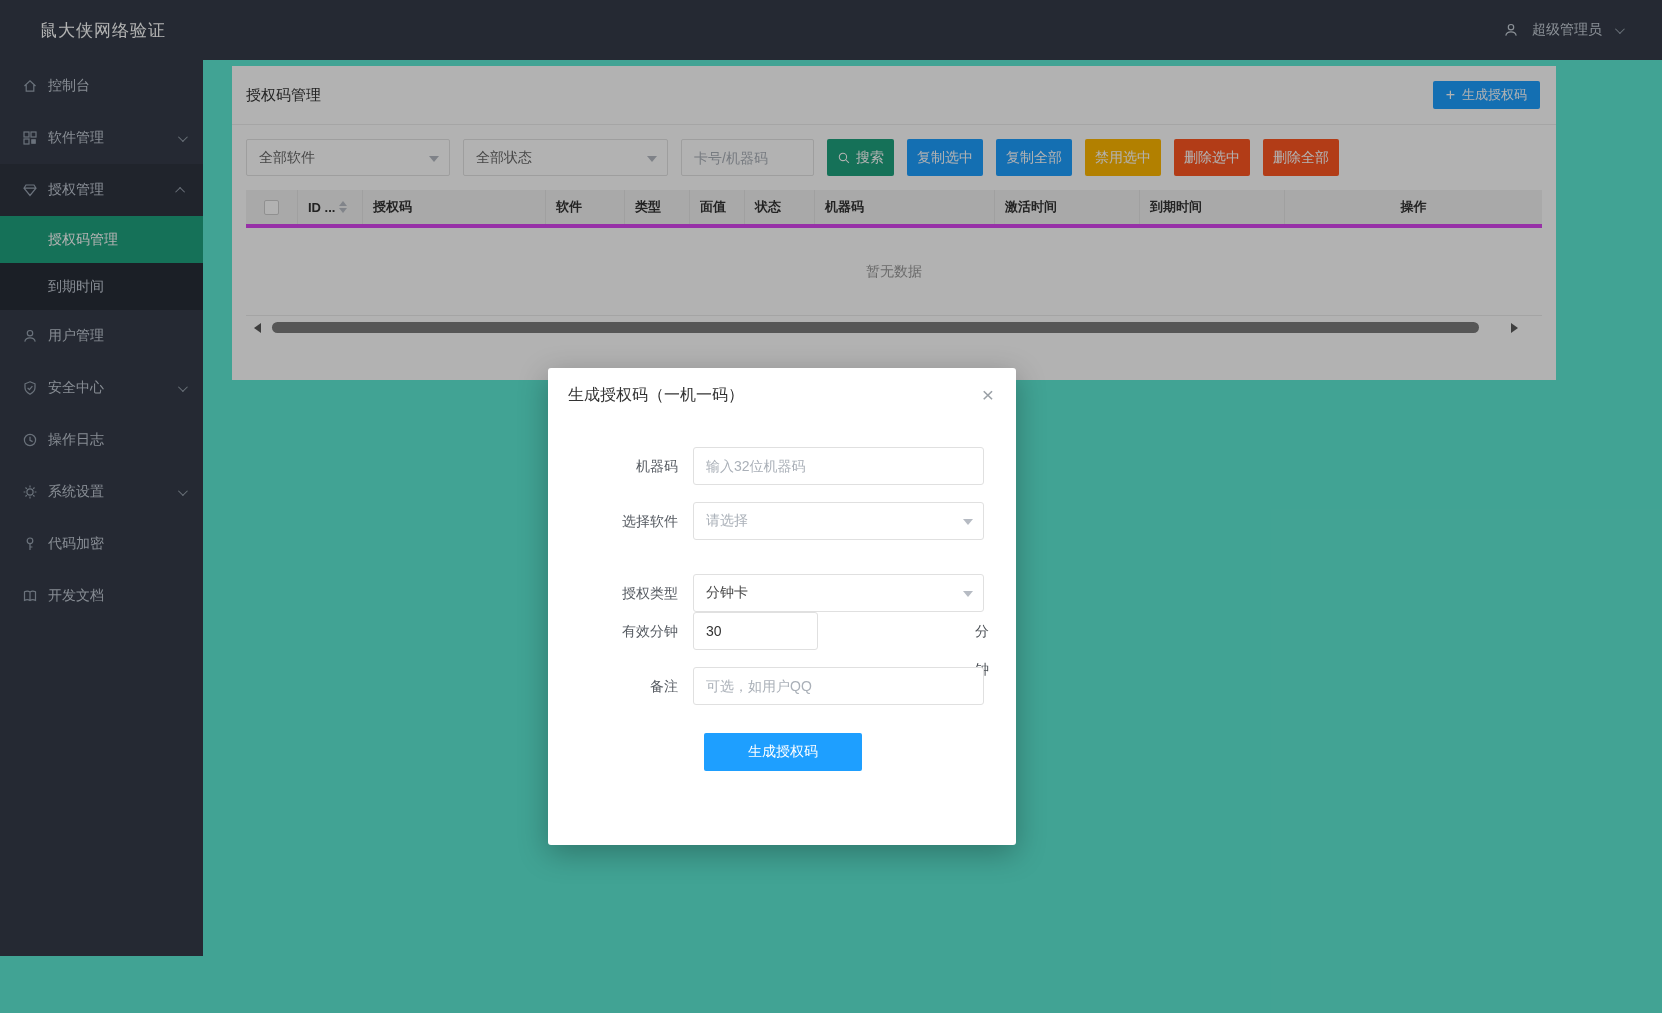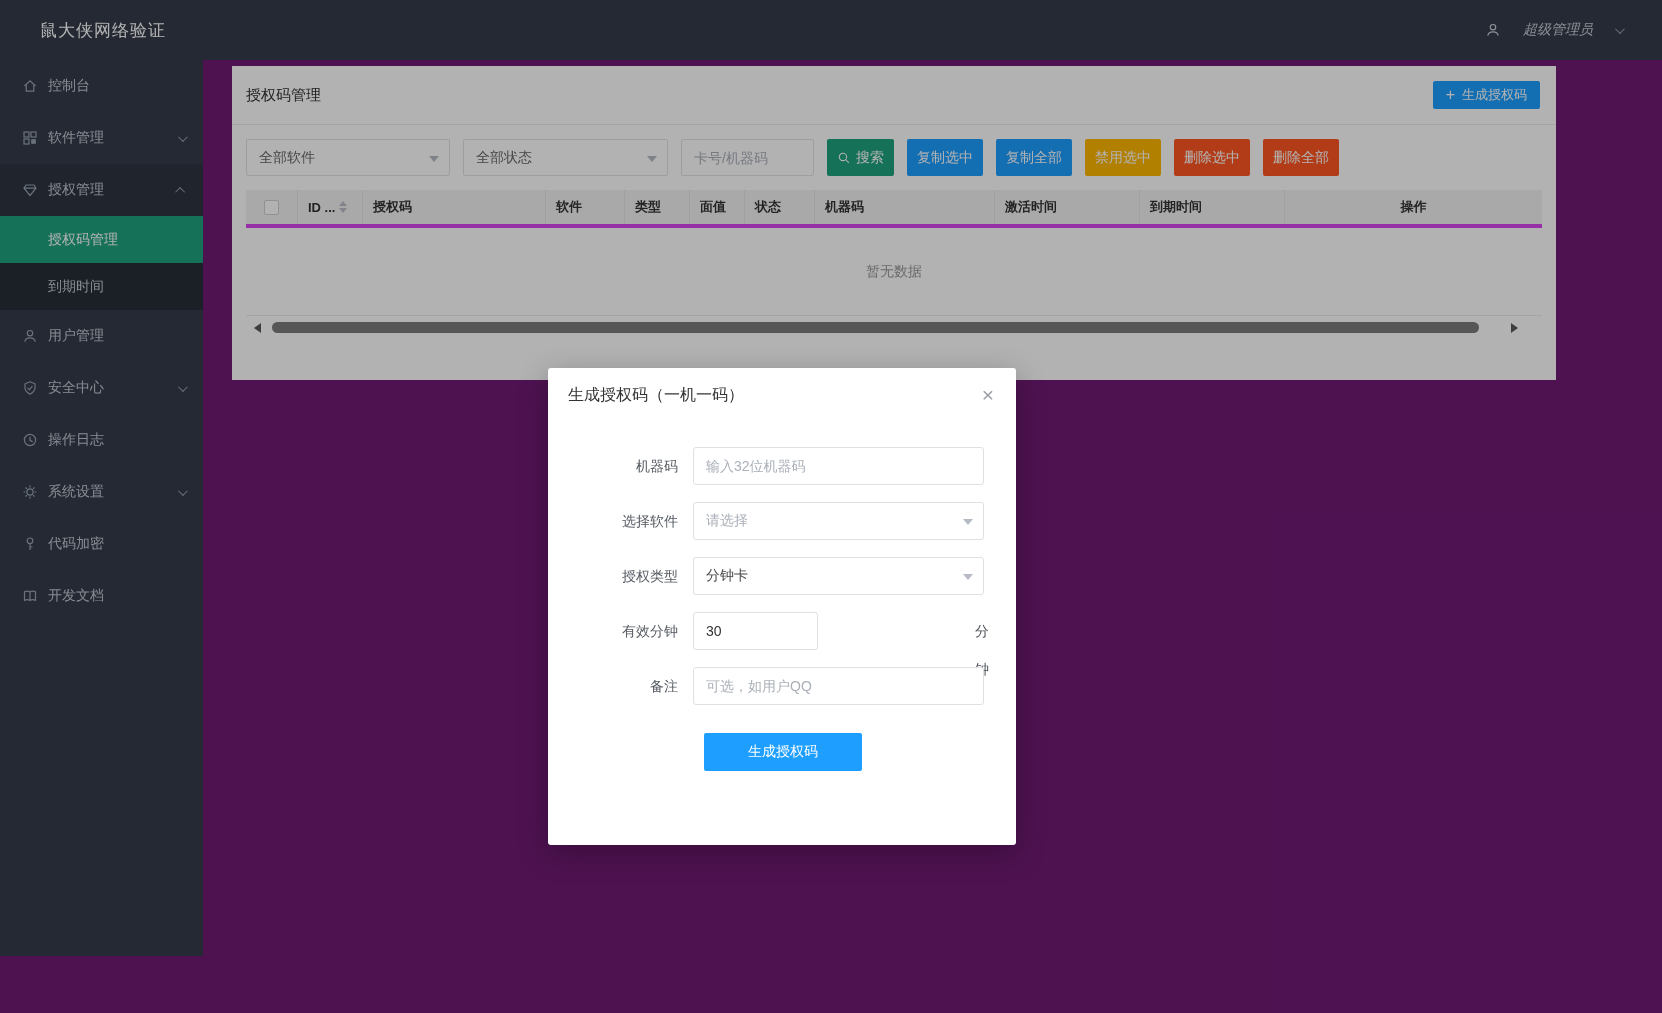--- a/index.html
+++ b/index.html
@@ -1,28 +1,28 @@
 <!DOCTYPE html>
 <html><head>
 <meta charset="utf-8">
 <style>
   * { margin:0; padding:0; box-sizing:border-box; }
   html,body { background:#d8d8d8; }
   .screen {
     position:relative; width:1662px; height:1013px; overflow:hidden;
-    background:#701a75; font-family:"Liberation Sans","DejaVu Sans",sans-serif;
+    background:#5eead4; font-family:"Liberation Sans","DejaVu Sans",sans-serif;
   }
   
   .topbar {
     position:absolute; top:0; left:0; width:1662px; height:60px;
     background:#353c49; display:flex; align-items:center; justify-content:space-between;
     padding:0 40px; z-index:2;
   }
   .brand { color:#ffffff; font-size:17px; letter-spacing:1px; }
-  .usermenu { display:flex; align-items:center; gap:22px; color:#c8cfd9; font-size:14px; cursor:pointer;font-style:italic; }
+  .usermenu { display:flex; align-items:center; gap:13px; color:#c8cfd9; font-size:14px; cursor:pointer; }
   .icon16 { width:16px; height:16px; stroke:currentColor; fill:none; stroke-width:1.2; flex:0 0 auto; }
   .chev { width:7px; height:7px; border-right:1.5px solid #98a1ad; border-bottom:1.5px solid #98a1ad; display:inline-block; }
   .chev.down { transform:rotate(45deg) translateY(-2px); }
   .chev.up   { transform:rotate(-135deg) translateY(-2px); }
   
   .sidebar { position:absolute; top:60px; left:0; width:203px; height:896px; background:#353c49; z-index:2; }
   .nav-item {
     height:52px; display:flex; align-items:center; gap:10px;
     padding:0 18px 0 22px; color:#c2c9d4; font-size:14px; cursor:pointer;
   }
@@ -87,21 +87,21 @@
   .scroll-thumb { position:absolute; left:18px; top:1px; width:1207px; height:11px; background:#7b7b7b; border-radius:6px; cursor:grab; }
   
   .overlay { position:absolute; inset:0; background:rgba(0,0,0,0.30); z-index:10; }
   .modal {
     position:absolute; left:548px; top:368px; width:468px; height:477px; background:#ffffff;
     border-radius:3px; box-shadow:0 8px 30px rgba(0,0,0,0.28); z-index:20;
   }
   .modal-title { position:absolute; left:20px; top:17px; font-size:16px; color:#333333; }
   .modal-close { position:absolute; right:18px; top:12px; font-size:21px; color:#9aa0a6; cursor:pointer; line-height:1; padding:4px; }
   .mrow { position:absolute; left:0; width:100%; height:38px; }
-  .r1{top:79px;} .r2{top:134px;} .r3{top:189px;} .r4{top:244px;} .r5{top:299px;}
+  .r1{top:79px;} .r2{top:134px;} .r3{top:206px;} .r4{top:244px;} .r5{top:299px;}
   .mlabel { position:absolute; left:0; width:130px; text-align:right; line-height:38px; font-size:14px; color:#555a61; }
   .mctrl  { position:absolute; left:145px; width:291px; height:38px; }
   .mctrl .txt-input { width:100%; height:38px; border-radius:3px; border-color:#e0e0e0; }
   .msel { position:relative; width:291px; height:38px; border:1px solid #e0e0e0; border-radius:3px; background:#fff;
           display:flex; align-items:center; padding:0 26px 0 12px; font-size:14px; cursor:pointer; }
   .msel .placeholder { color:#aab0b8; }
   .msel .value { color:#444444; }
   .num-input { width:125px !important; }
   .suffix { position:absolute; left:282px; top:0; line-height:38px; font-size:14px; color:#4a4f55; }
   .modal-submit {

